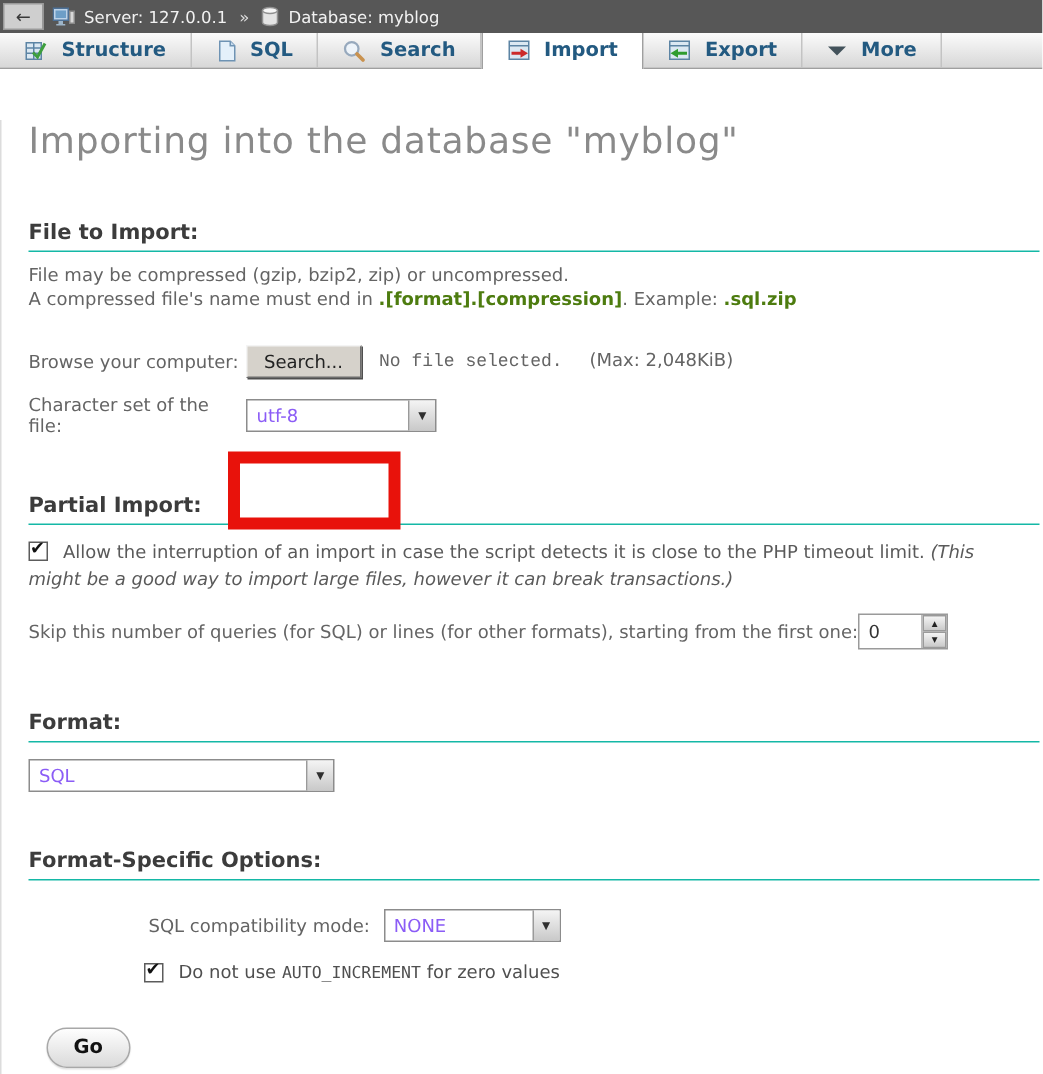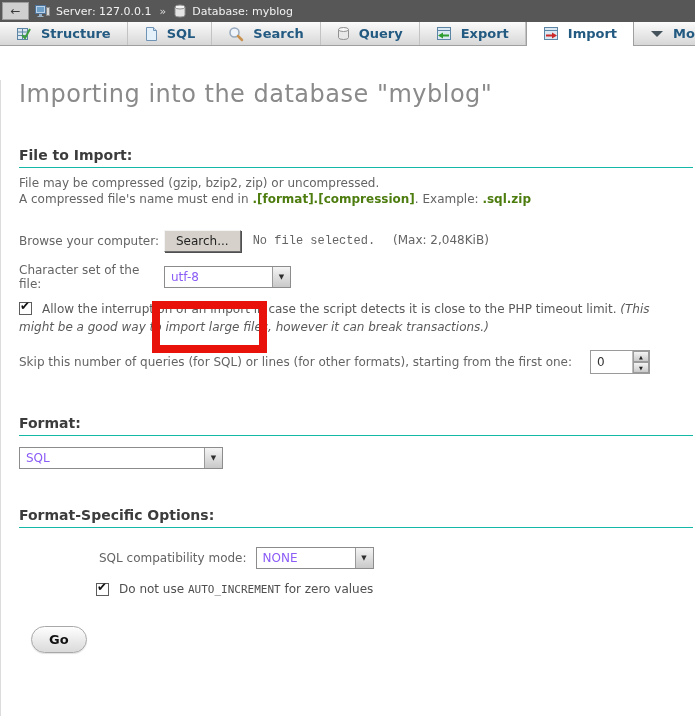--- a/index.html
+++ b/index.html
@@ -88,21 +88,21 @@
   }
   .cb .tick {
     position:absolute; left:0px; top:-3px; font-size:12px; color:#111; line-height:13px;
   }
   .allow-row {
     margin:9px 14px 0 18px; font-size:12px; line-height:18px; color:#5a5a5a;
   }
   .allow-row .cb { margin-right:10px; }
   .it { font-style:italic; }
   .skip-row { margin:14px 0 0 18px; }
-  .skip-label { margin-right:18px; }
+  .skip-label { }
   
   .spin {
     display:inline-flex; border:1px solid #9a9a9a; background:#fff;
     height:24px; width:60px; align-items:stretch;
   }
   .spin .num { flex:1; font-size:12px; color:#333; padding:4px 6px; }
   .spin .arrows { width:17px; display:flex; flex-direction:column; border-left:1px solid #bdbdbd; }
   .spin .sbtn {
     flex:1; background:linear-gradient(#f4f4f4,#cacaca); border:1px solid #9a9a9a;
     display:flex; align-items:center; justify-content:center; font-size:5px;
@@ -177,48 +177,39 @@
   </div>
   <div class="tab">
     <span class="ticon">
       <svg width="16" height="16" viewBox="0 0 16 16">
           <circle cx="6.5" cy="6.5" r="4.5" fill="#eef4fa" stroke="#97a9bd" stroke-width="1.5"></circle>
           <line x1="10" y1="10" x2="14" y2="14" stroke="#c9924f" stroke-width="2.5" stroke-linecap="round"></line>
         </svg>
     </span>
     <span>Search</span>
   </div>
-  <div class="tab">
-    <span class="ticon">
-      <svg width="13" height="15" viewBox="0 0 13 15">
-          <path d="M1.5 3.5 v8 a5 2 0 0 0 10 0 v-8" fill="#e8e8e8" stroke="#909090"></path>
-          <ellipse cx="6.5" cy="3.5" rx="5" ry="2" fill="#f8f8f8" stroke="#909090"></ellipse>
-        </svg>
-    </span>
-    <span>Query</span>
+  <div class="tab active">
+    <span class="ticon">
+      <svg width="16" height="16" viewBox="0 0 16 16">
+          <rect x="1.5" y="1.5" width="13" height="12" fill="#dbe8f2" stroke="#5c84a4"></rect>
+          <line x1="1.5" y1="4.5" x2="14.5" y2="4.5" stroke="#5c84a4"></line>
+          <polygon points="3,8.5 9,8.5 9,6.5 14,9.5 9,12.5 9,10.5 3,10.5" fill="#cc2a2a"></polygon>
+        </svg>
+    </span>
+    <span>Import</span>
   </div>
   <div class="tab">
     <span class="ticon">
       <svg width="16" height="16" viewBox="0 0 16 16">
           <rect x="1.5" y="1.5" width="13" height="12" fill="#dbe8f2" stroke="#5c84a4"></rect>
           <line x1="1.5" y1="4.5" x2="14.5" y2="4.5" stroke="#5c84a4"></line>
           <polygon points="13,8.5 7,8.5 7,6.5 2,9.5 7,12.5 7,10.5 13,10.5" fill="#2f9c2f"></polygon>
         </svg>
     </span>
     <span>Export</span>
-  </div>
-  <div class="tab active">
-    <span class="ticon">
-      <svg width="16" height="16" viewBox="0 0 16 16">
-          <rect x="1.5" y="1.5" width="13" height="12" fill="#dbe8f2" stroke="#5c84a4"></rect>
-          <line x1="1.5" y1="4.5" x2="14.5" y2="4.5" stroke="#5c84a4"></line>
-          <polygon points="3,8.5 9,8.5 9,6.5 14,9.5 9,12.5 9,10.5 3,10.5" fill="#cc2a2a"></polygon>
-        </svg>
-    </span>
-    <span>Import</span>
   </div>
   <div class="tab">
     <span class="ticon">
       <svg width="14" height="8" viewBox="0 0 14 8">
           <polygon points="1,1 13,1 7,7" fill="#43525b"></polygon>
         </svg>
     </span>
     <span>More</span>
   </div>
   <div class="tab-fill"></div>
@@ -244,20 +235,21 @@
 
   <div class="row charset-row">
     <span class="charset-label">Character set of the file:</span>
     <span class="combo charset">
       <span class="val">utf-8</span>
       <span class="cbtn">▼</span>
     </span>
   </div>
 
   
+  <div class="sect-head h-partial">Partial Import:</div>
   <div class="allow-row">
     <span class="cb"><span class="tick">✔</span></span><span>Allow the interruption of an import in case the script detects it is close to the PHP timeout limit. </span><span class="it">(This might be a good way to import large files, however it can break transactions.)</span>
   </div>
   <div class="row skip-row">
     <span class="skip-label">Skip this number of queries (for SQL) or lines (for other formats), starting from the first one:</span>
     <span class="spin">
       <span class="num">0</span>
       <span class="arrows">
         <span class="sbtn">▲</span>
         <span class="sbtn">▼</span>

